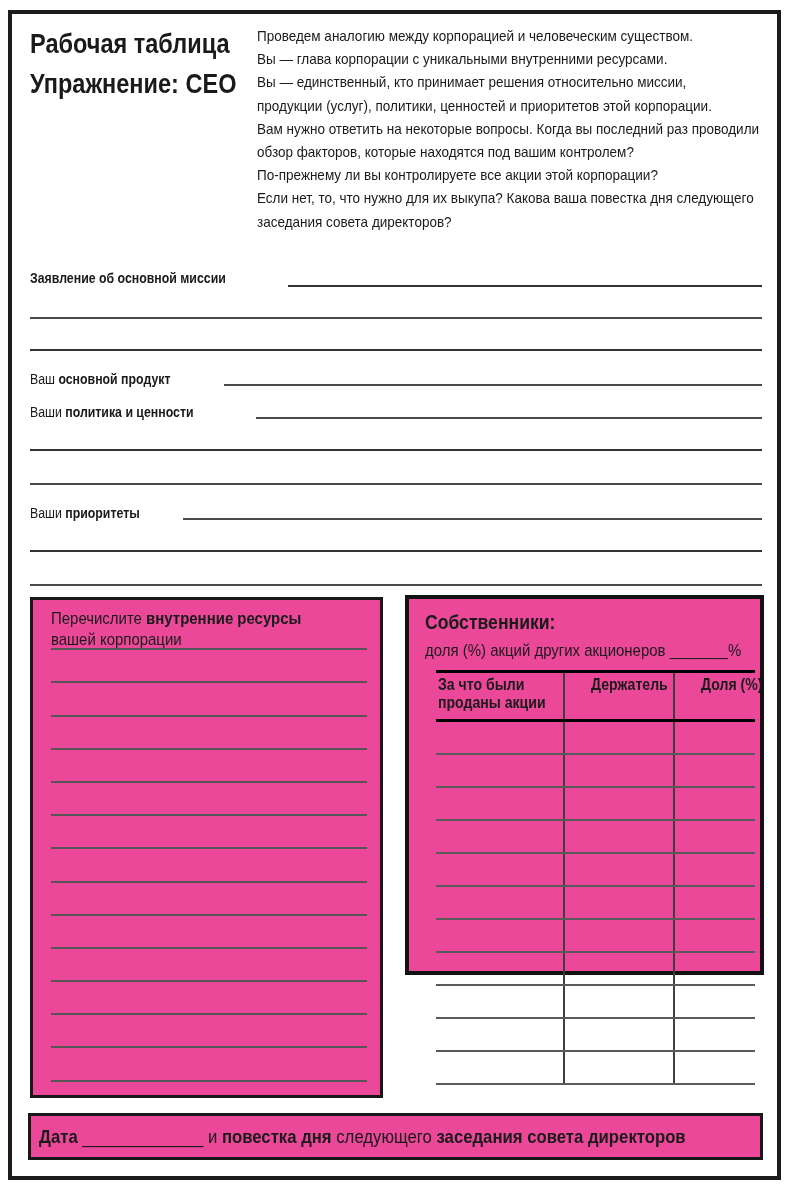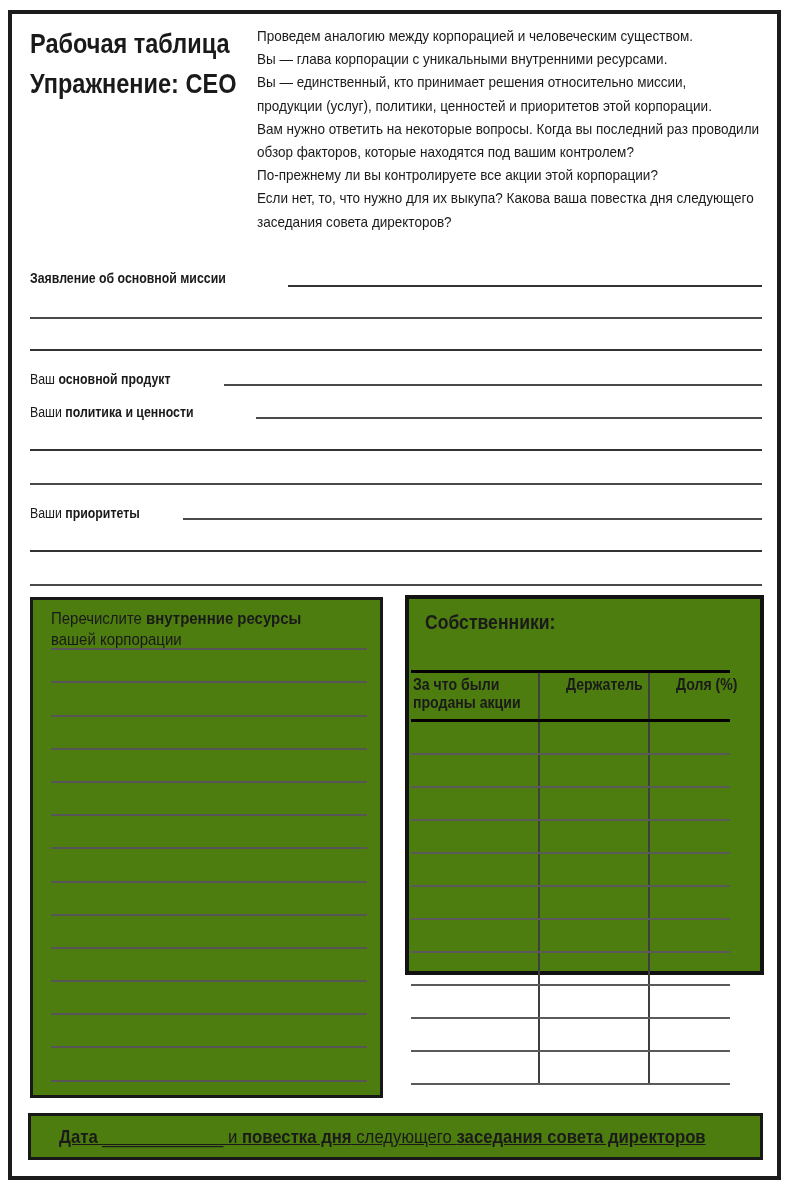--- a/index.html
+++ b/index.html
@@ -18,43 +18,43 @@
   .title{left:30px;top:24px;width:230px;font-size:28px;font-weight:bold;line-height:40px;}
   .intro{left:257px;top:24px;width:520px;font-size:15px;line-height:23.2px;font-weight:normal;}
   .intro .iline{white-space:nowrap;}
 
   .field-label{font-size:14px;line-height:20px;}
   .field-label b{font-weight:bold;}
 
   .rule{height:0;border-top:2px solid #4a4a4a;}
   .rule.dark{border-top-color:#333;}
 
-  .box{box-sizing:border-box;background:#4d7c0f;text-decoration:underline;}
+  .box{box-sizing:border-box;background:#ec4899;}
   .resources-box{left:30px;top:597px;width:353px;height:501px;border:3px solid #181818;}
   .resources-label{position:absolute;left:18px;top:8px;font-size:17px;line-height:21px;}
   .resources-lines{position:absolute;left:18px;top:17px;width:316px;}
   .resource-line{height:33.2px;border-bottom:2px solid #565656;box-sizing:border-box;}
 
   .owners-box{left:405px;top:595px;width:359px;height:380px;border:4px solid #121212;}
   .owners-heading{position:absolute;left:16px;top:12px;font-size:20px;font-weight:bold;}
   .share-line{position:absolute;left:16px;top:42px;font-size:17px;}
 
-  .owners-table{position:absolute;left:2px;top:71px;width:319px;}
+  .owners-table{position:absolute;left:27px;top:71px;width:319px;}
   .t-header{display:grid;grid-template-columns:129px 110px 80px;height:46px;
     border-top:3px solid #000;border-bottom:3px solid #000;box-sizing:content-box;}
   .t-hcell{padding:3px 0 0 2px;font-size:16px;font-weight:bold;line-height:17.5px;box-sizing:border-box;}
   .t-hcell.mid{padding-left:26px;}
   .t-hcell.sep{border-right:2px solid #3f3f3f;}
   .t-row{display:grid;grid-template-columns:129px 110px 80px;height:33px;
     border-bottom:2px solid #5a5a5a;box-sizing:border-box;}
   .t-cell{box-sizing:border-box;}
   .t-cell.sep{border-right:2px solid #3f3f3f;}
 
   .footer-box{left:28px;top:1113px;width:735px;height:47px;border:3px solid #181818;
-    display:flex;align-items:center;padding-left:28px;}
+    display:flex;align-items:center;padding-left:8px;}
   .footer-text{font-size:19px;}
 </style>
 </head>
 <body>
 
 <div class="abs page-border"></div>
 
 <div class="abs title">
   <div><span class="cond84">Рабочая таблица</span></div>
   <div><span class="cond84">Упражнение: CEO</span></div>
@@ -120,20 +120,23 @@
       <div class="resource-line"></div>
       <div class="resource-line"></div>
       <div class="resource-line"></div>
     </div>
 </div>
 
 <div class="abs box owners-box">
   <div class="owners-heading">
     <span class="cond">Собственники:</span>
   </div>
+  <div class="share-line">
+    <span class="cond">доля (%) акций других акционеров _______%</span>
+  </div>
   <div class="owners-table">
     <div class="t-header">
       <div class="t-hcell sep">
         <div><span class="cond">За что были</span></div>
         <div><span class="cond">проданы акции</span></div>
       </div>
       <div class="t-hcell sep mid">
         <span class="cond">Держатель</span>
       </div>
       <div class="t-hcell mid">

